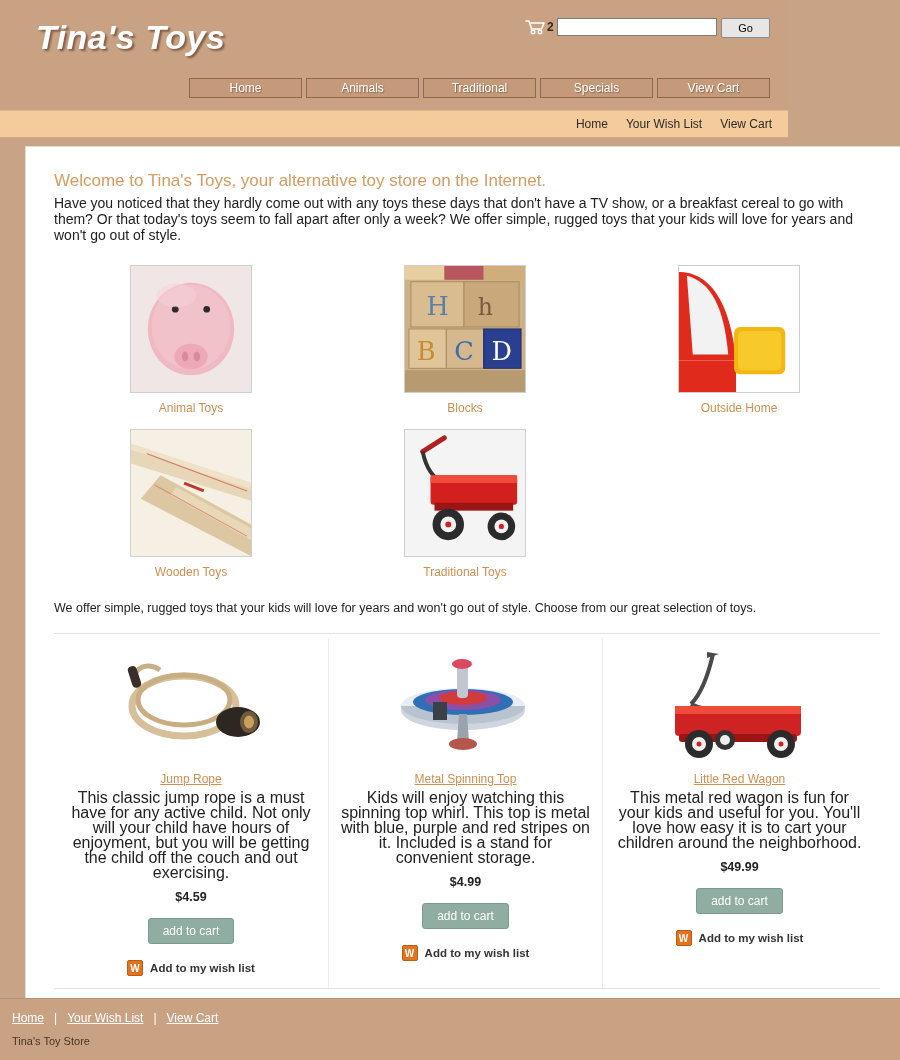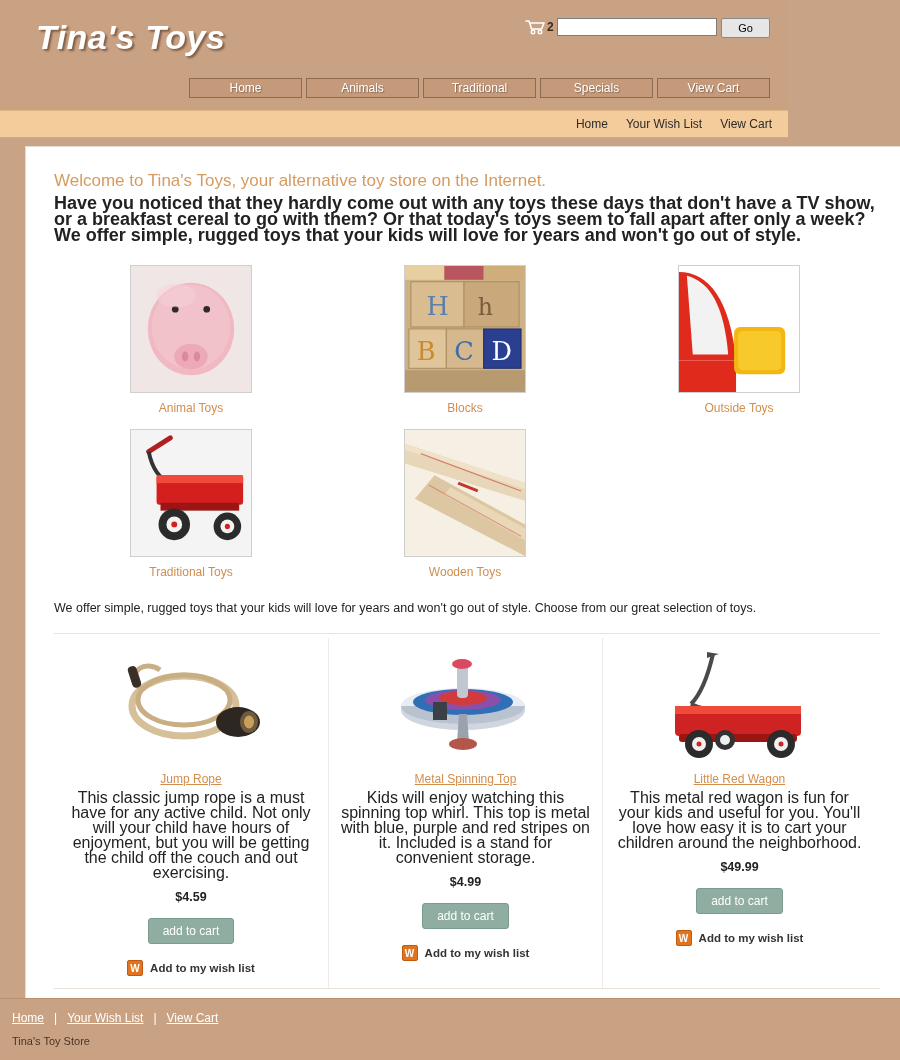--- a/index.html
+++ b/index.html
@@ -129,24 +129,23 @@
     overflow: hidden;
   }
   h1.welcome {
     margin: 24px 0 4px 28px;
     font-size: 17px;
     font-weight: normal;
     color: #d79a5f;
   }
   p.intro {
     margin: 0 28px 0 28px;
-    font-size: 18px;
+    font-size: 14px;
     line-height: 16px;
     color: #222;
-    font-weight: bold;
   }
 
   
   .cats {
     margin-top: 22px;
     display: flex;
     flex-wrap: wrap;
     padding: 0 28px;
   }
   .cat {
@@ -372,57 +371,57 @@
         <div class="cat-thumb">
           <svg class="art" viewBox="0 0 122 128" preserveAspectRatio="none">
             <rect width="122" height="128" fill="#ffffff"></rect>
             <path d="M0 6 C 30 6, 52 34, 58 96 L0 96 Z" fill="#e02a1c"></path>
             <path d="M8 10 C 32 16, 46 42, 50 90 L14 90 Z" fill="#f2f2f2"></path>
             <path d="M0 96 L58 96 L58 128 L0 128 Z" fill="#e02a1c"></path>
             <rect x="56" y="62" width="52" height="48" rx="6" fill="#f2b713"></rect>
             <rect x="60" y="66" width="44" height="40" rx="5" fill="#f7c92b"></rect>
           </svg>
         </div>
-        <a href="#" class="cat-label">Outside Toys</a>
+        <a href="#" class="cat-label">Outside Home</a>
+      </div>
+
+      <div class="cat">
+        <div class="cat-thumb">
+          <svg class="art" viewBox="0 0 122 128" preserveAspectRatio="none">
+            <rect width="122" height="128" fill="#f6efe4"></rect>
+            <polygon points="0,14 122,54 122,72 0,34" fill="#e7d6b8"></polygon>
+            <polygon points="0,14 122,54 122,60 0,20" fill="#efe2c9"></polygon>
+            <polygon points="30,46 122,96 122,128 10,70" fill="#dcc7a2"></polygon>
+            <polygon points="46,58 122,100 122,112 40,66" fill="#e8d8b8"></polygon>
+            <path d="M54 54 L74 62" stroke="#c0392b" stroke-width="3"></path>
+            <path d="M16 24 L118 62" stroke="#cf5b46" stroke-width="1.2" opacity="0.7"></path>
+            <path d="M24 56 L118 108" stroke="#cf5b46" stroke-width="1.2" opacity="0.5"></path>
+          </svg>
+        </div>
+        <a href="#" class="cat-label">Wooden Toys</a>
       </div>
 
       <div class="cat">
         <div class="cat-thumb">
           <svg class="art" viewBox="0 0 122 128" preserveAspectRatio="none">
             <rect width="122" height="128" fill="#f4f4f4"></rect>
             <path d="M18 22 L40 8" stroke="#b02020" stroke-width="5" stroke-linecap="round"></path>
             <path d="M18 22 C 22 42, 30 50, 40 54" stroke="#333" stroke-width="4" fill="none"></path>
             <rect x="26" y="46" width="88" height="30" rx="3" fill="#d41f1f"></rect>
             <rect x="26" y="46" width="88" height="8" fill="#ef4a3a"></rect>
             <rect x="30" y="74" width="80" height="8" fill="#9c1515"></rect>
             <circle cx="44" cy="96" r="16" fill="#2b2b2b"></circle>
             <circle cx="44" cy="96" r="8" fill="#f2f2f2"></circle>
             <circle cx="44" cy="96" r="3" fill="#d41f1f"></circle>
             <circle cx="98" cy="98" r="14" fill="#2b2b2b"></circle>
             <circle cx="98" cy="98" r="7" fill="#f2f2f2"></circle>
             <circle cx="98" cy="98" r="2.6" fill="#d41f1f"></circle>
           </svg>
         </div>
         <a href="#" class="cat-label">Traditional Toys</a>
-      </div>
-
-      <div class="cat">
-        <div class="cat-thumb">
-          <svg class="art" viewBox="0 0 122 128" preserveAspectRatio="none">
-            <rect width="122" height="128" fill="#f6efe4"></rect>
-            <polygon points="0,14 122,54 122,72 0,34" fill="#e7d6b8"></polygon>
-            <polygon points="0,14 122,54 122,60 0,20" fill="#efe2c9"></polygon>
-            <polygon points="30,46 122,96 122,128 10,70" fill="#dcc7a2"></polygon>
-            <polygon points="46,58 122,100 122,112 40,66" fill="#e8d8b8"></polygon>
-            <path d="M54 54 L74 62" stroke="#c0392b" stroke-width="3"></path>
-            <path d="M16 24 L118 62" stroke="#cf5b46" stroke-width="1.2" opacity="0.7"></path>
-            <path d="M24 56 L118 108" stroke="#cf5b46" stroke-width="1.2" opacity="0.5"></path>
-          </svg>
-        </div>
-        <a href="#" class="cat-label">Wooden Toys</a>
       </div>
 
     </div>
 
     <p class="blurb">We offer simple, rugged toys that your kids will love for years and won't go out of style. Choose from our great selection of toys.</p>
 
     <div class="products">
 
       <div class="product">
         <div class="prod-img">

